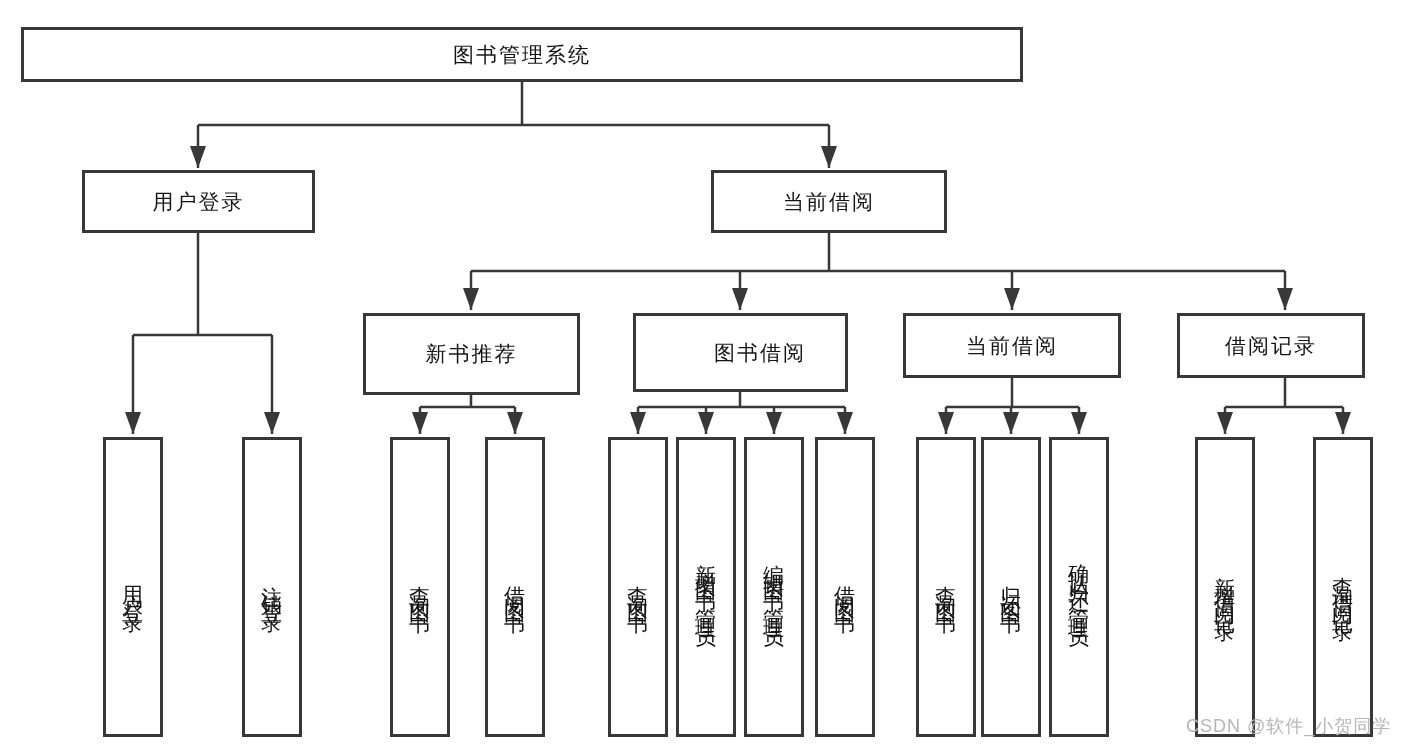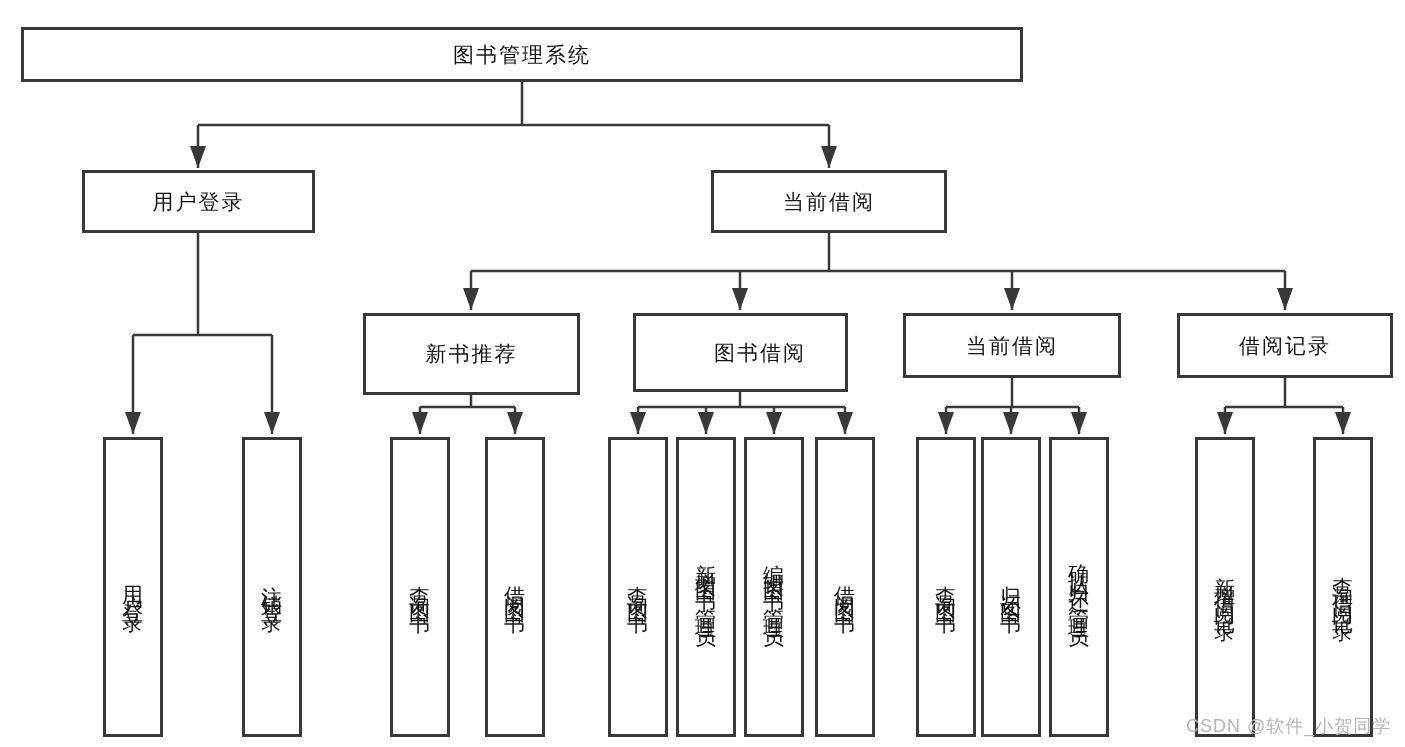--- a/index.html
+++ b/index.html
@@ -71,21 +71,21 @@
 </svg>
 
 <div class="node" style="left:21px;top:27px;width:1002px;height:55px;">图书管理系统</div>
 
 <div class="node" style="left:82px;top:170px;width:233px;height:63px;">用户登录</div>
 <div class="node" style="left:711px;top:170px;width:236px;height:63px;">当前借阅</div>
 
 <div class="node" style="left:363px;top:313px;width:217px;height:82px;">新书推荐</div>
 <div class="node" style="left:633px;top:313px;width:215px;height:79px;padding-left:39px;">图书借阅</div>
 <div class="node" style="left:903px;top:313px;width:218px;height:65px;">当前借阅</div>
-<div class="node" style="left:1177px;top:313px;width:216px;height:65px;">借阅记录</div>
+<div class="node" style="left:1177px;top:313px;width:188px;height:65px;">借阅记录</div>
 
 <div class="node leaf" style="left:103px;top:437px;width:60px;height:300px;">
   <span>用户登录</span>
 </div>
 <div class="node leaf" style="left:242px;top:437px;width:60px;height:300px;">
   <span>注销登录</span>
 </div>
 
 <div class="node leaf" style="left:390px;top:437px;width:60px;height:300px;">
   <span>查询图书</span>

